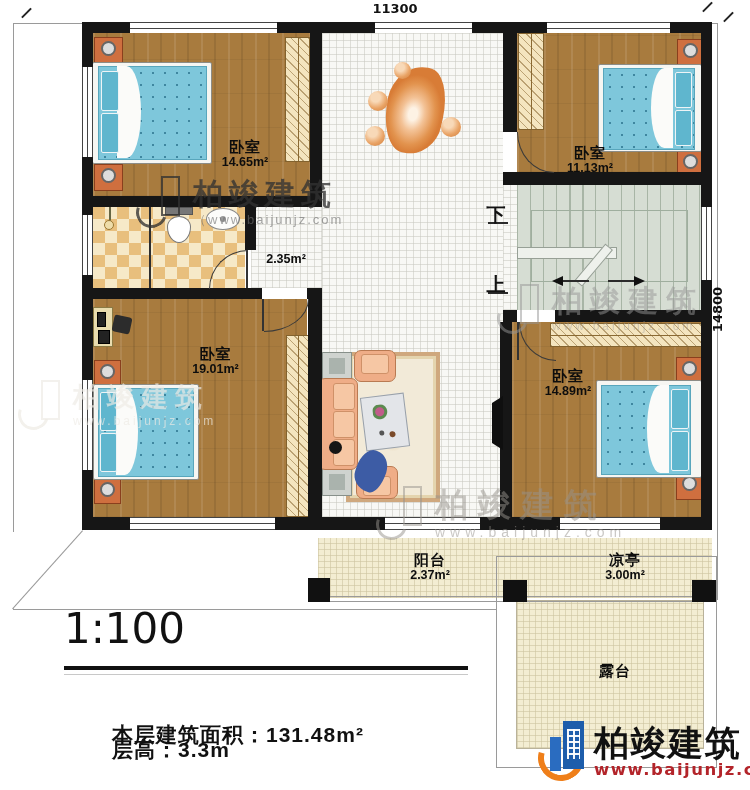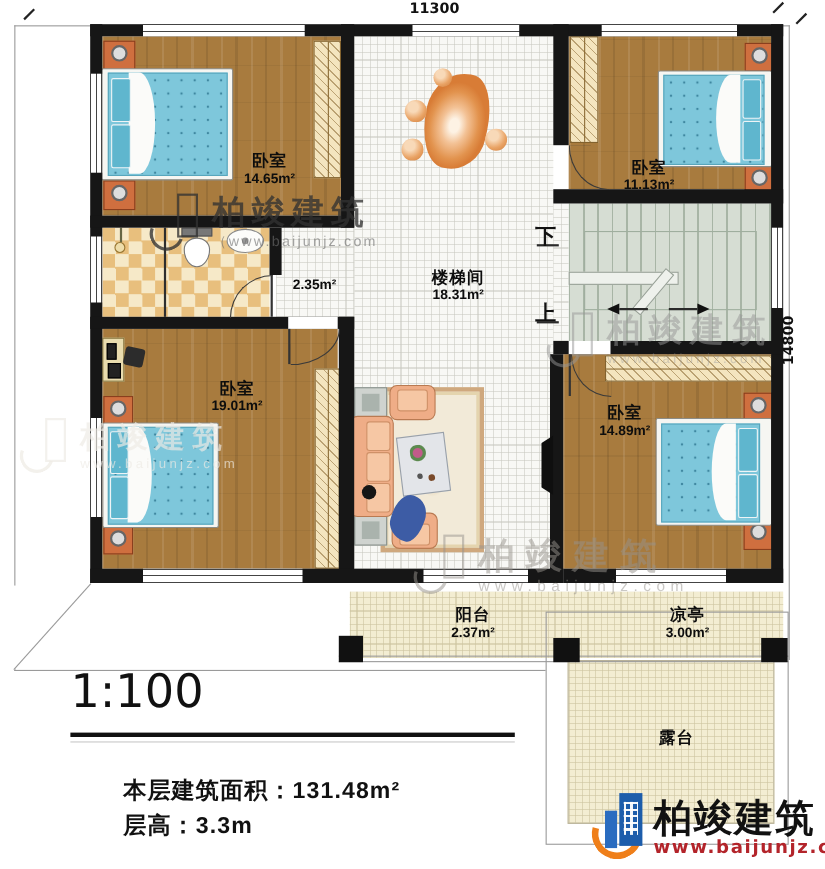--- a/index.html
+++ b/index.html
@@ -279,24 +279,20 @@
     <span class="nm">卧室</span>
     <span class="ar">14.65m²</span>
   </div>
   <div class="rlabel" style="left:540px;top:144px;width:100px">
     <span class="nm">卧室</span>
     <span class="ar">11.13m²</span>
   </div>
   <div class="rlabel" style="left:246px;top:252px;width:80px">
     <span class="ar">2.35m²</span>
   </div>
-  <div class="rlabel" style="left:374px;top:244px;width:85px">
-    <span class="nm">楼梯间</span>
-    <span class="ar">18.31m²</span>
-  </div>
   <div class="rlabel" style="left:168px;top:345px;width:95px">
     <span class="nm">卧室</span>
     <span class="ar">19.01m²</span>
   </div>
   <div class="rlabel" style="left:518px;top:367px;width:100px">
     <span class="nm">卧室</span>
     <span class="ar">14.89m²</span>
   </div>
   <div class="rlabel" style="left:390px;top:551px;width:80px">
     <span class="nm">阳台</span>
@@ -343,21 +339,21 @@
       <span class="wname" style="font-size:33px;letter-spacing:10px">柏竣建筑</span>
       <span class="wurl" style="font-size:14px;letter-spacing:5px">www.baijunjz.com</span>
     </div>
   </div>
 
   <div class="titlebar">
     <span class="t2">1:100</span>
   </div>
   <div class="a" style="left:64px;top:666px;width:404px;height:4px;background:#111"></div>
   <div class="a" style="left:64px;top:674px;width:404px;height:1px;background:#c8c8c8"></div>
-  <div class="tinfo" style="top:704px">本层建筑面积：131.48m²</div>
+  <div class="tinfo" style="top:721px">本层建筑面积：131.48m²</div>
   <div class="tinfo" style="top:736px">层高：3.3m</div>
 
   <div class="brandlogo">
     <div class="arcO"></div>
     <div class="b2"></div>
     <div class="b1"></div>
   </div>
   <div class="brandname">柏竣建筑</div>
   <div class="brandurl">www.baijunjz.com</div>
 

